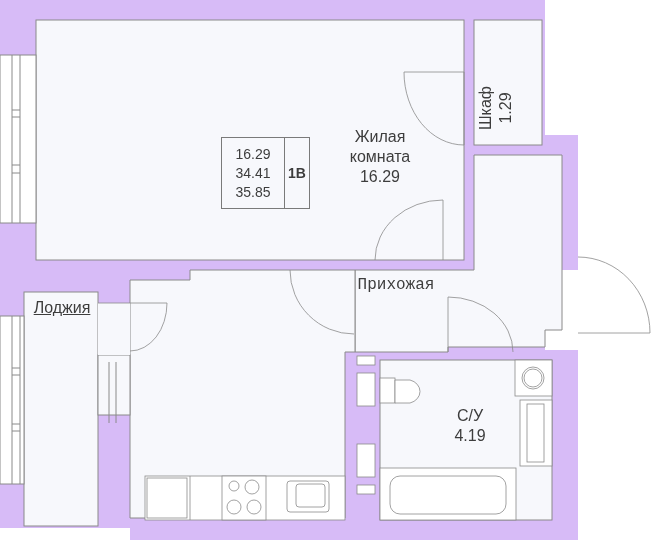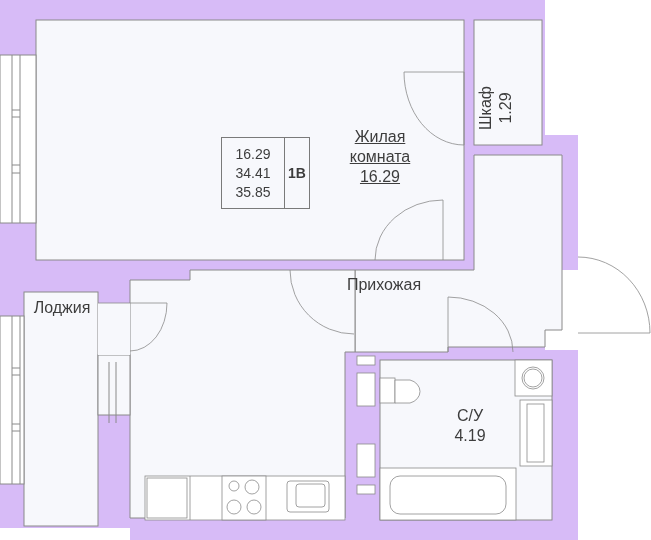--- a/index.html
+++ b/index.html
@@ -96,36 +96,36 @@
 
 <div class="summary">
   <div class="nums">
     <span>16.29</span>
     <span>34.41</span>
     <span>35.85</span>
   </div>
   <div class="type">1В</div>
 </div>
 
-<div class="lbl" style="left:335px; top:127px; width:90px;text-decoration:underline;">
+<div class="lbl" style="left:335px; top:127px; width:90px;">
   <div>Жилая</div>
   <div>комната</div>
   <div>16.29</div>
 </div>
 
 <div class="vert">
   <div>Шкаф</div>
   <div>1.29</div>
 </div>
 
-<div class="lbl" style="left:336px; top:275px; width:96px;">
+<div class="lbl" style="left:348px; top:275px; width:96px;font-family:Liberation Mono, monospace;">
   <div>Прихожая</div>
 </div>
 
-<div class="lbl" style="left:24px; top:298px; width:76px;">
+<div class="lbl" style="left:24px; top:298px; width:76px;text-decoration:underline;">
   <div>Лоджия</div>
 </div>
 
 <div class="lbl" style="left:185px; top:410px; width:80px;">
 </div>
 
 <div class="lbl" style="left:440px; top:406px; width:60px;">
   <div>С/У</div>
   <div>4.19</div>
 </div>

